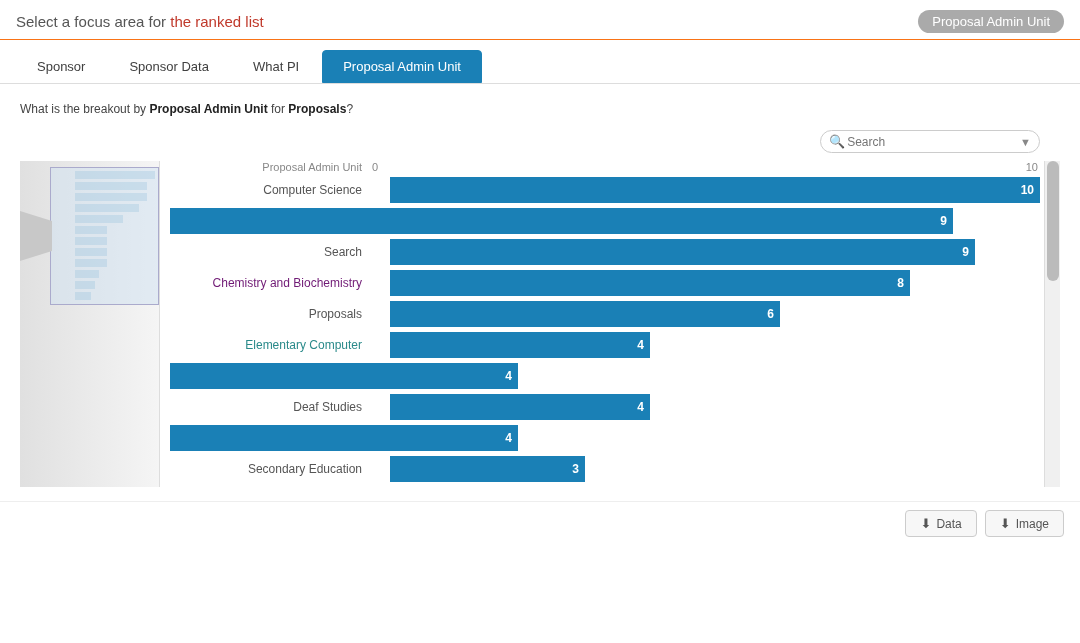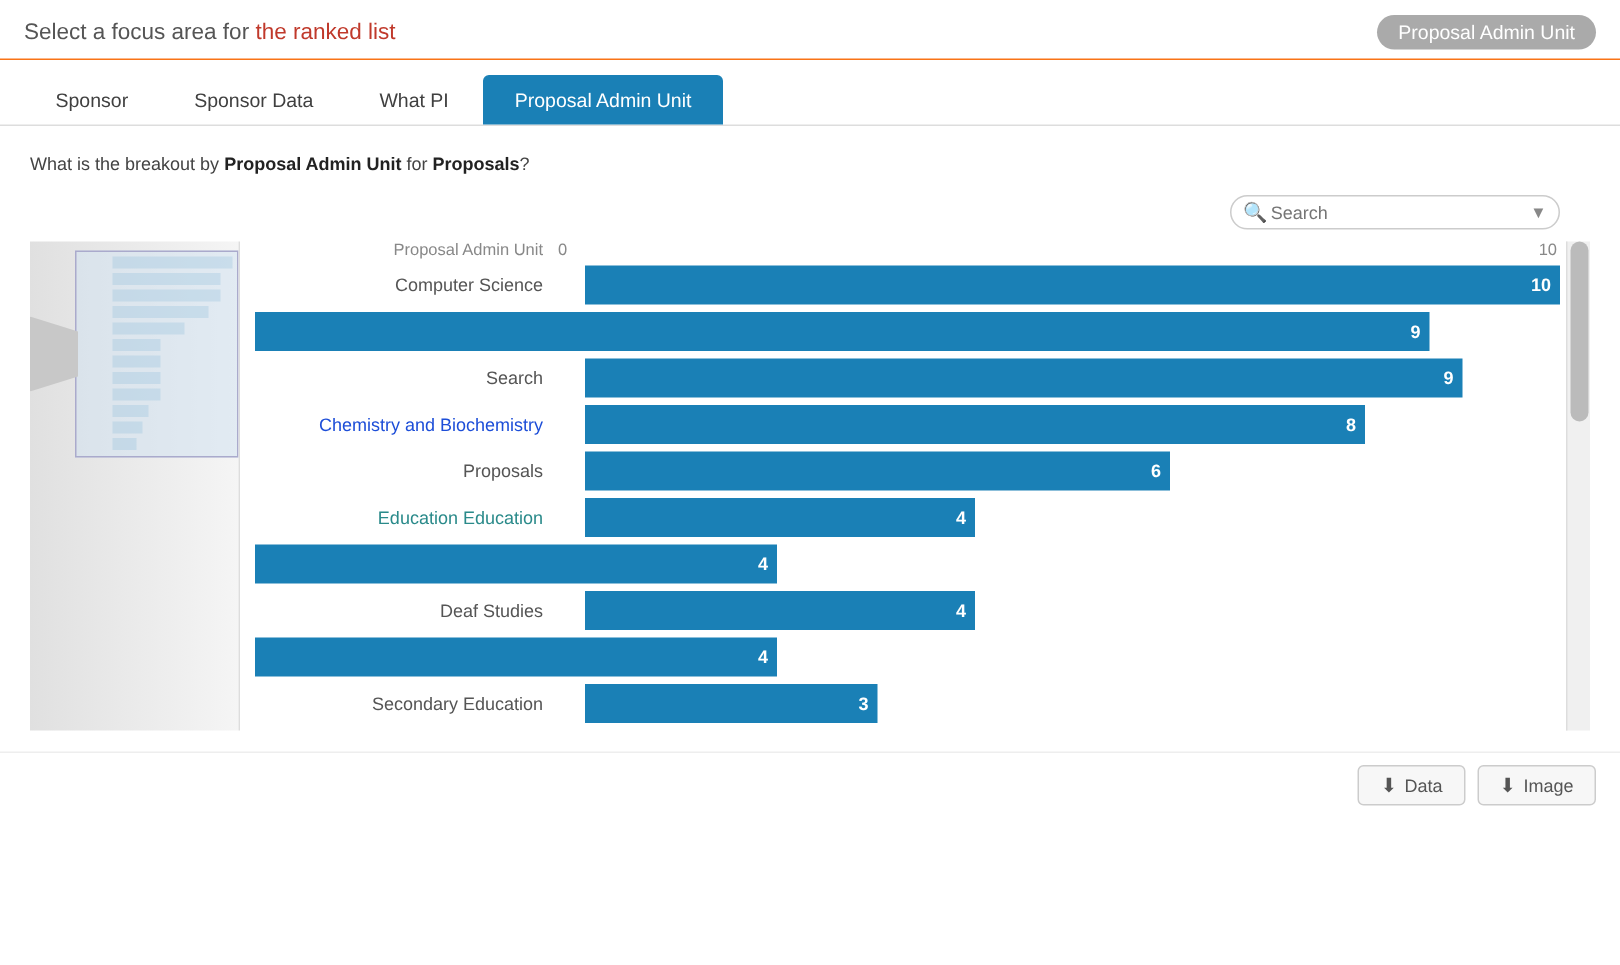--- a/index.html
+++ b/index.html
@@ -164,21 +164,21 @@
       gap: 20px;
     }
     .bar-label {
       width: 200px;
       text-align: right;
       padding-right: 8px;
       font-size: 12px;
       color: #555;
       flex-shrink: 0;
     }
-    .bar-label.orange { color: #1d4ed8; }
+    .bar-label.orange { color: #701a75; }
     .bar-label.teal { color: #2a8a8a; }
     .bar-container {
       flex: 1;
       position: relative;
       height: 26px;
     }
     .bar-fill {
       height: 100%;
       background: #1a80b6;
       display: flex;
@@ -325,21 +325,21 @@
         <div class="bar-fill" style="width:80%;">8</div>
       </div>
     </div>
           <div class="bar-row">
       <div class="bar-label">Proposals</div>
       <div class="bar-container">
         <div class="bar-fill" style="width:60%;">6</div>
       </div>
     </div>
           <div class="bar-row">
-      <div class="bar-label teal">Education Education</div>
+      <div class="bar-label teal">Elementary Computer</div>
       <div class="bar-container">
         <div class="bar-fill" style="width:40%;">4</div>
       </div>
     </div>
           <div class="bar-row">
       <div class="bar-container">
         <div class="bar-fill" style="width:40%;">4</div>
       </div>
     </div>
           <div class="bar-row">

